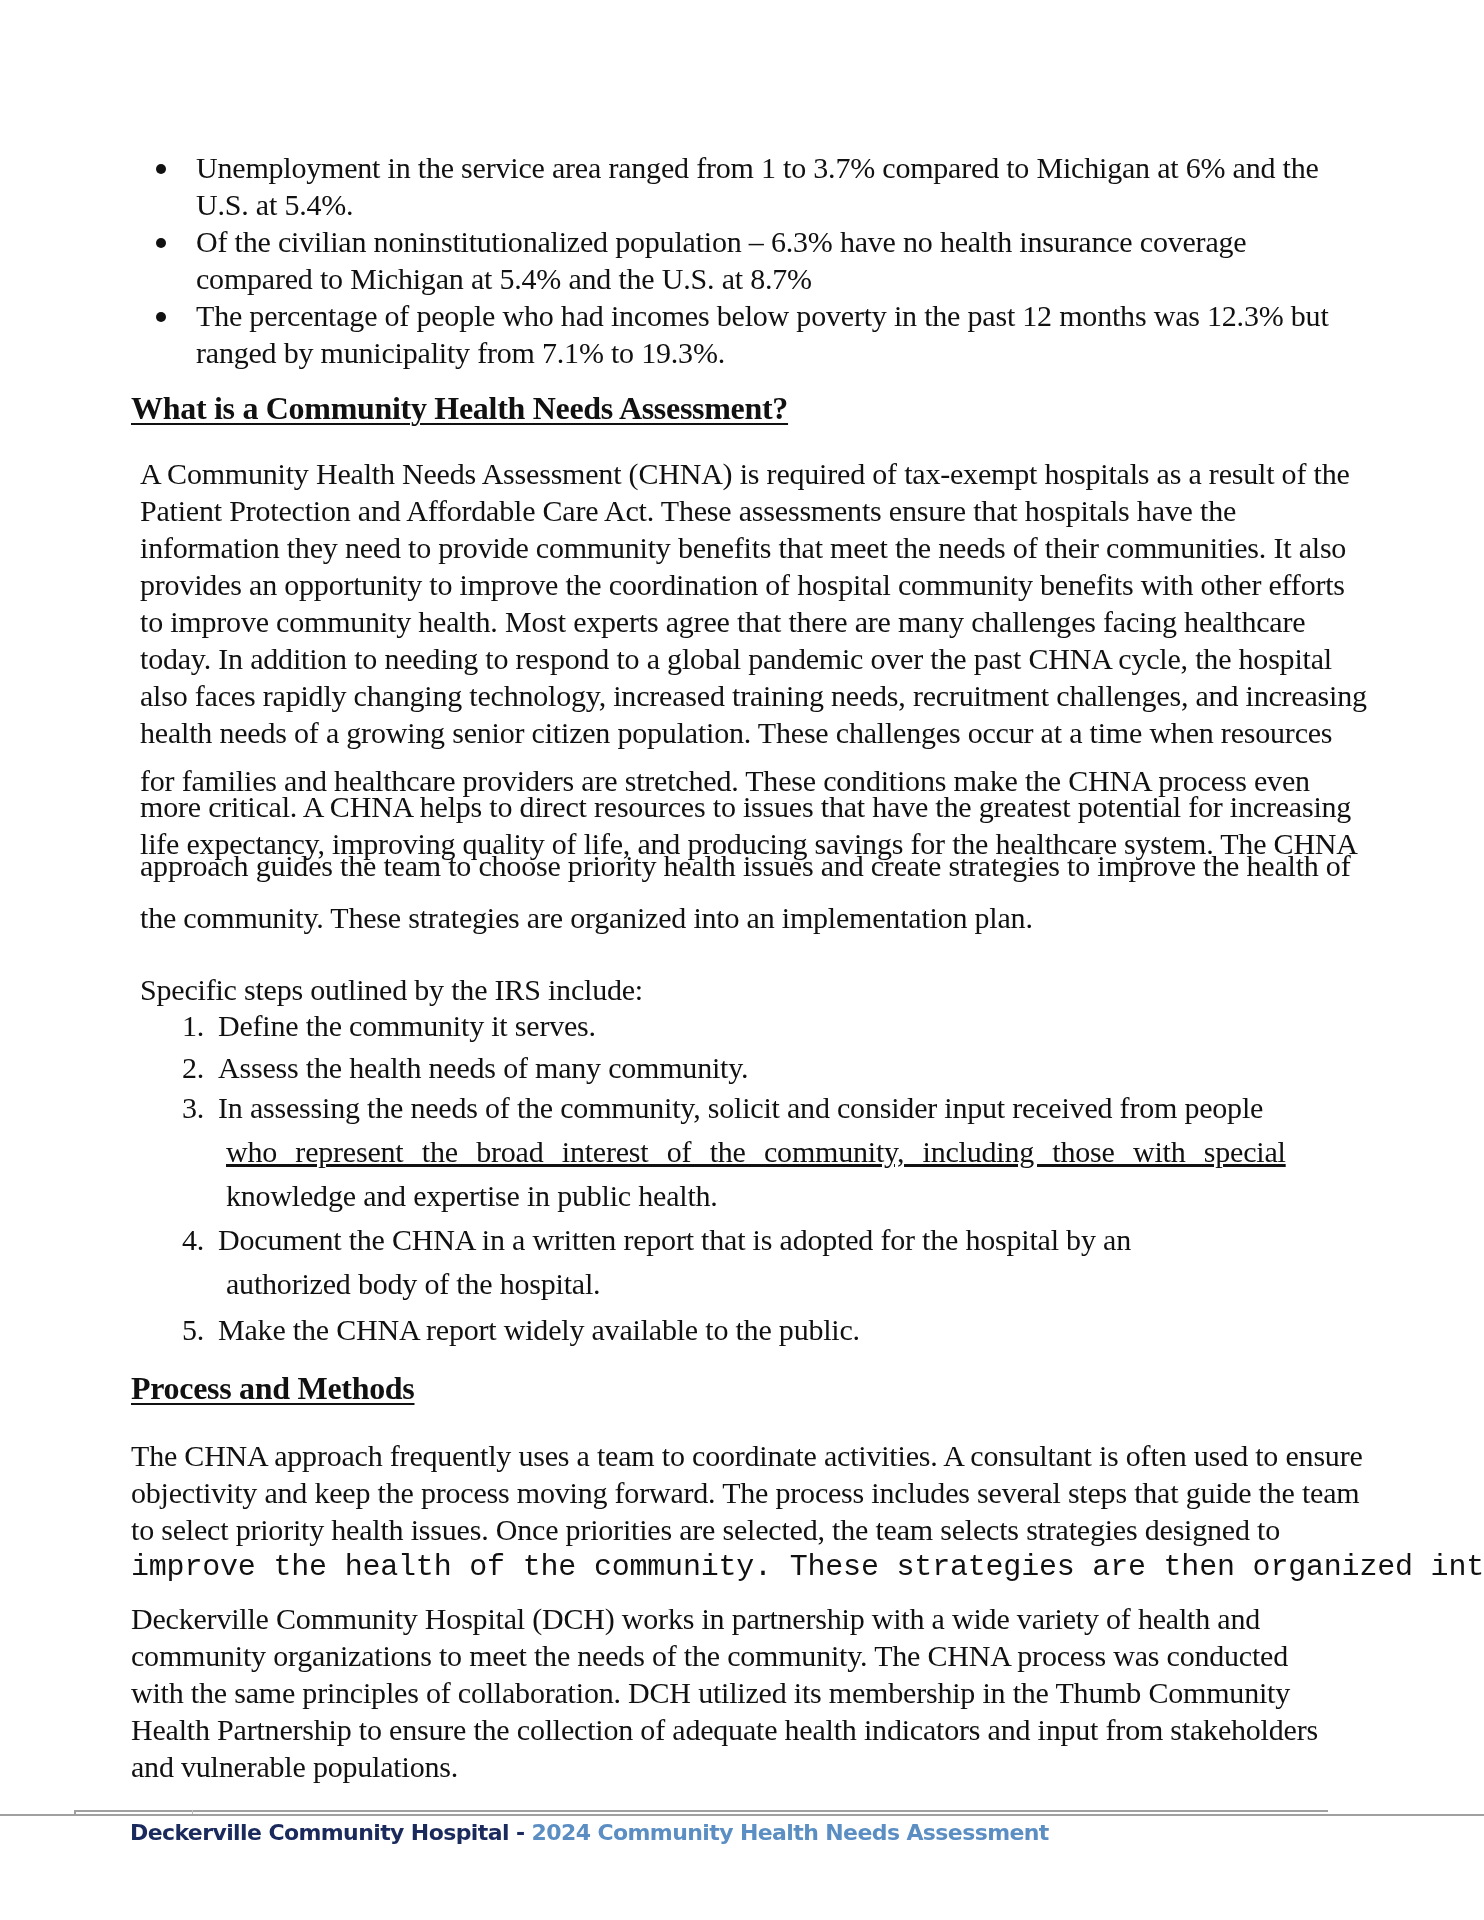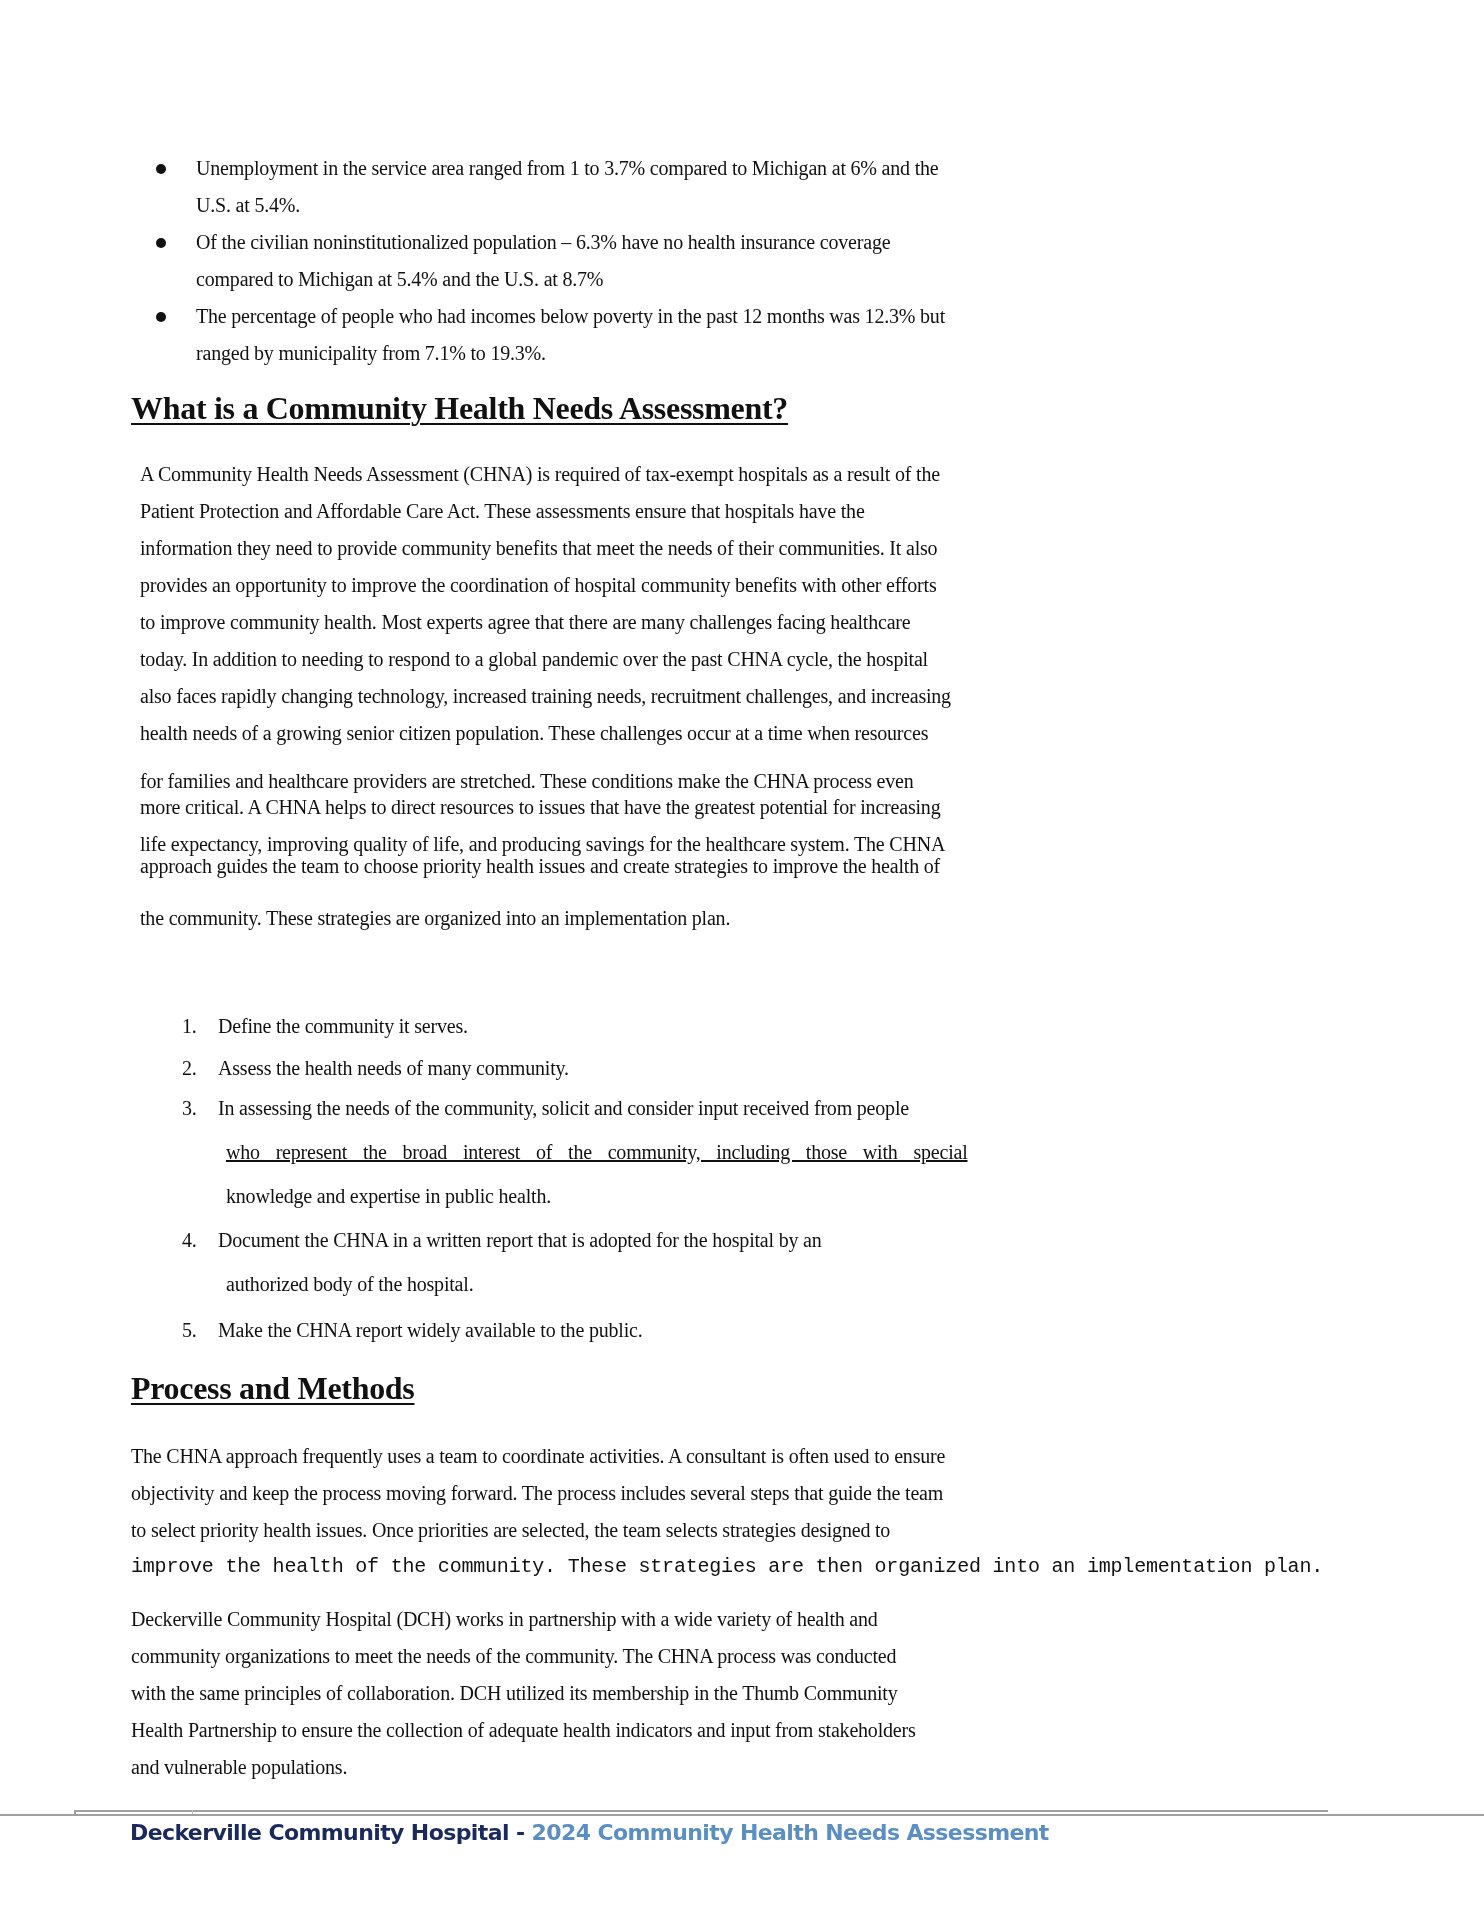--- a/index.html
+++ b/index.html
@@ -1,19 +1,19 @@
 <!DOCTYPE html>
 <html><head>
 <meta charset="utf-8">
 <style>
   html, body { margin: 0; padding: 0; background: #ffffff; }
   body { width: 1484px; height: 1920px; position: relative; overflow: hidden;
          font-family: "Liberation Serif", "DejaVu Serif", serif; color: #111111; }
   .page { position: absolute; left: 0; top: 0; width: 1484px; height: 1920px; }
-  .line { position: absolute; white-space: nowrap; font-size: 20px; line-height: 32px; letter-spacing: -0.2px; }
+  .line { position: absolute; white-space: nowrap; font-size: 30px; line-height: 32px; letter-spacing: -0.2px; }
   .bullet-dot { position: absolute; width: 10px; height: 10px; border-radius: 50%; background: #111; }
   .heading { position: absolute; font-weight: bold; font-size: 32px; line-height: 36px;
              text-decoration: underline; text-decoration-thickness: 2px; text-underline-offset: 4px; white-space: nowrap; letter-spacing: -0.3px; }
   .justify { display: flex; justify-content: space-between; }
   .footer-rule-a { position: absolute; left: 74px; top: 1810px; width: 1254px; height: 2px; background: #a0a0a0; }
   .footer-rule-a-tick { position: absolute; left: 74px; top: 1810px; width: 2px; height: 6px; background: #a0a0a0; }
   .footer-rule-a-tick2 { position: absolute; left: 192px; top: 1810px; width: 1px; height: 6px; background: #c0c0c0; }
   .footer-rule-b { position: absolute; left: 0; top: 1814px; width: 1484px; height: 2px; background: #a0a0a0; }
   .footer-text { position: absolute; left: 130px; top: 1818px; font-family: "DejaVu Sans", "Liberation Sans", sans-serif;
                  font-weight: bold; font-size: 22px; line-height: 30px; white-space: nowrap; letter-spacing: -0.6px; }
@@ -51,20 +51,21 @@
     <div class="line" style="left:140px; top:643px;">today. In addition to needing to respond to a global pandemic over the past CHNA cycle, the hospital</div>
     <div class="line" style="left:140px; top:680px;">also faces rapidly changing technology, increased training needs, recruitment challenges, and increasing</div>
     <div class="line" style="left:140px; top:717px;">health needs of a growing senior citizen population. These challenges occur at a time when resources</div>
     <div class="line" style="left:140px; top:754px;margin-top:11px;">for families and healthcare providers are stretched. These conditions make the CHNA process even</div>
     <div class="line" style="left:140px; top:791px;">more critical. A CHNA helps to direct resources to issues that have the greatest potential for increasing</div>
     <div class="line" style="left:140px; top:828px;">life expectancy, improving quality of life, and producing savings for the healthcare system. The CHNA</div>
     <div class="line" style="left:140px; top:818px;margin-top:32px;">approach guides the team to choose priority health issues and create strategies to improve the health of</div>
     <div class="line" style="left:140px; top:902px;">the community. These strategies are organized into an implementation plan.</div>
   </div>
 
+  <div class="line" style="left:140px; top:974px;">Specific steps outlined by the IRS include:</div>
 
   <div>
     <div>
       <div class="line" style="left:182px; top:1010px;">1.</div>
       <div class="line" style="left:218px; top:1010px;">Define the community it serves.</div>
     </div>
     <div>
       <div class="line" style="left:182px; top:1052px;">2.</div>
       <div class="line" style="left:218px; top:1052px;">Assess the health needs of many community.</div>
     </div>

